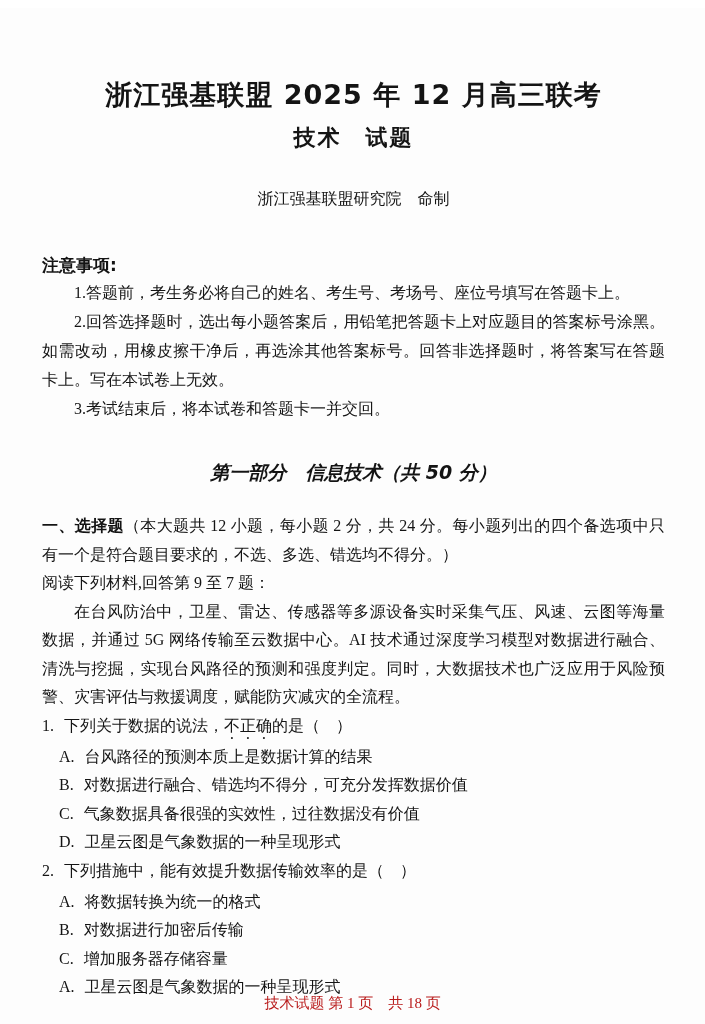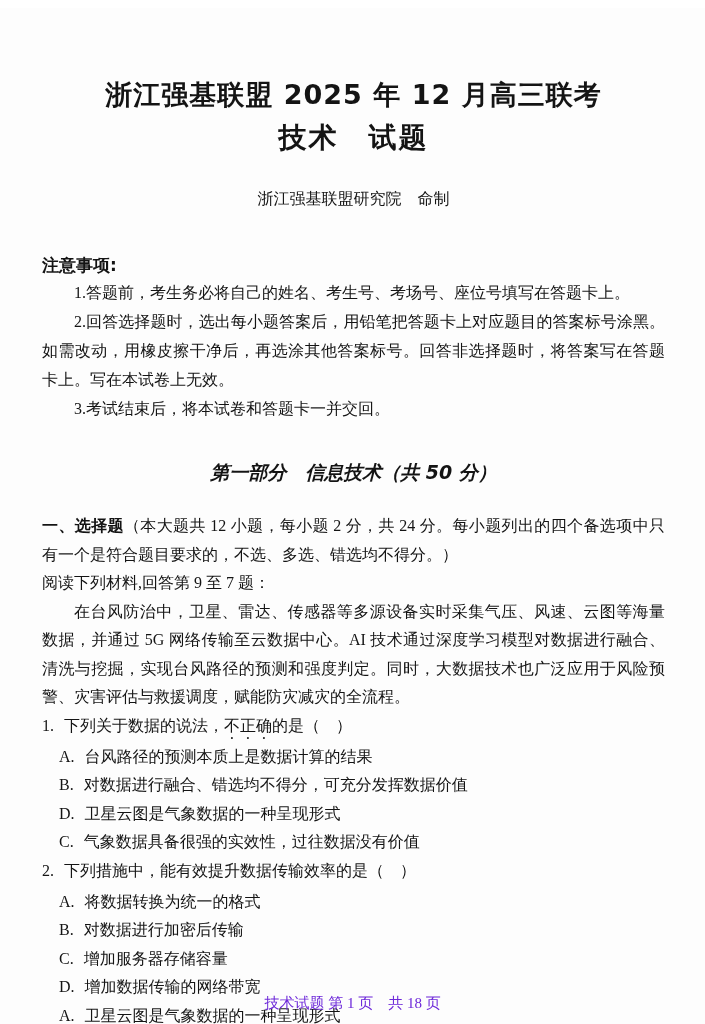--- a/index.html
+++ b/index.html
@@ -27,21 +27,21 @@
     font-weight: 700;
     font-size: 27px;
     line-height: 34px;
     letter-spacing: 1px;
   }
   .doc-subtitle {
     margin: 6px 0 0 0;
     text-align: center;
     font-family: "DejaVu Sans", "Liberation Sans", sans-serif;
     font-weight: 700;
-    font-size: 28px;
+    font-size: 22px;
     line-height: 40px;
     letter-spacing: 2px;
   }
   .byline {
     margin-top: 30px;
     text-align: center;
     font-size: 16px;
     line-height: 22px;
   }
   
@@ -113,21 +113,21 @@
   }
   
   .footer {
     position: absolute;
     left: 0;
     right: 0;
     bottom: 20px;
     text-align: center;
     font-size: 15px;
     line-height: 18px;
-    color: #6d28d9;
+    color: #b91c1c;
   }
   .bottom-edge {
     position: absolute;
     left: 0;
     right: 0;
     bottom: 0;
     height: 6px;
     background: #d8d8d8;
   }
 </style>
@@ -150,31 +150,30 @@
   <p class="body-par"><span class="lead-bold">一、选择题</span><span>（本大题共 12 小题，每小题 2 分，共 24 分。每小题列出的四个备选项中只有一个是符合题目要求的，不选、多选、错选均不得分。）</span></p>
 
   <p class="body-par">阅读下列材料,回答第 9 至 7 题：</p>
 
   <p class="body-par material">在台风防治中，卫星、雷达、传感器等多源设备实时采集气压、风速、云图等海量数据，并通过 5G 网络传输至云数据中心。AI 技术通过深度学习模型对数据进行融合、清洗与挖掘，实现台风路径的预测和强度判定。同时，大数据技术也广泛应用于风险预警、灾害评估与救援调度，赋能防灾减灾的全流程。</p>
 
   <div>
     <p class="q-stem"><span class="q-num">1.</span><span>下列关于数据的说法，</span><span class="emph">不正确</span><span>的是（　）</span></p>
     <p class="option"><span class="opt-label">A.</span><span>台风路径的预测本质上是数据计算的结果</span></p>
     <p class="option"><span class="opt-label">B.</span><span>对数据进行融合、错选均不得分，可充分发挥数据价值</span></p>
+    <p class="option"><span class="opt-label">C.</span><span>气象数据具备很强的实效性，过往数据没有价值</span></p>
     <p class="option"><span class="opt-label">D.</span><span>卫星云图是气象数据的一种呈现形式</span></p>
-    <p class="option"><span class="opt-label">C.</span><span>气象数据具备很强的实效性，过往数据没有价值</span></p>
   </div>
 
   <div>
     <p class="q-stem"><span class="q-num">2.</span><span>下列措施中，能有效提升数据传输效率的是（　）</span><span class="emph"></span><span></span></p>
     <div class="options-grid">
       <p class="option"><span class="opt-label">A.</span><span>将数据转换为统一的格式</span></p>
       <p class="option"><span class="opt-label">B.</span><span>对数据进行加密后传输</span></p>
       <p class="option"><span class="opt-label">C.</span><span>增加服务器存储容量</span></p>
-      <p class="option"><span class="opt-label">D.</span><span>增加数据传输的网络带宽</span></p>
     </div>
   </div>
 
   <div>
     <p class="option"><span class="opt-label">A.</span><span>卫星云图是气象数据的一种呈现形式</span></p>
   </div>
 
   <div class="footer">技术试题 第 1 页　共 18 页</div>
   <div class="bottom-edge"></div>
 

